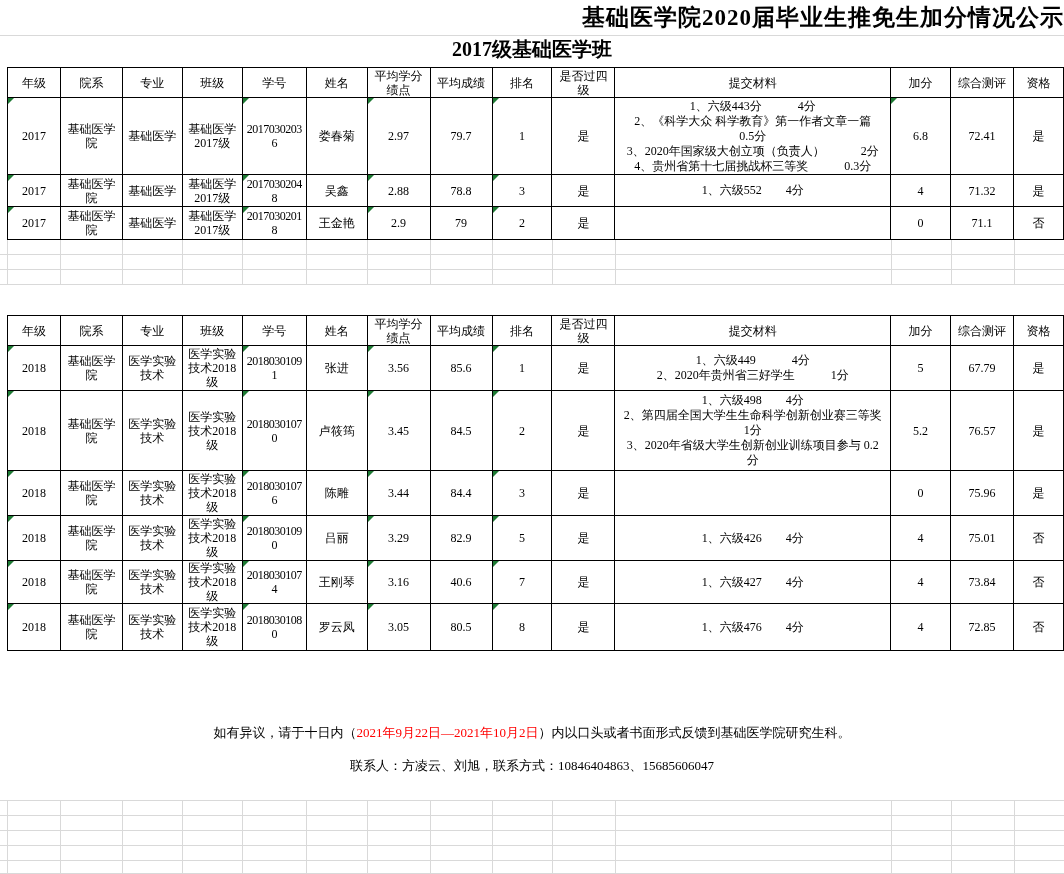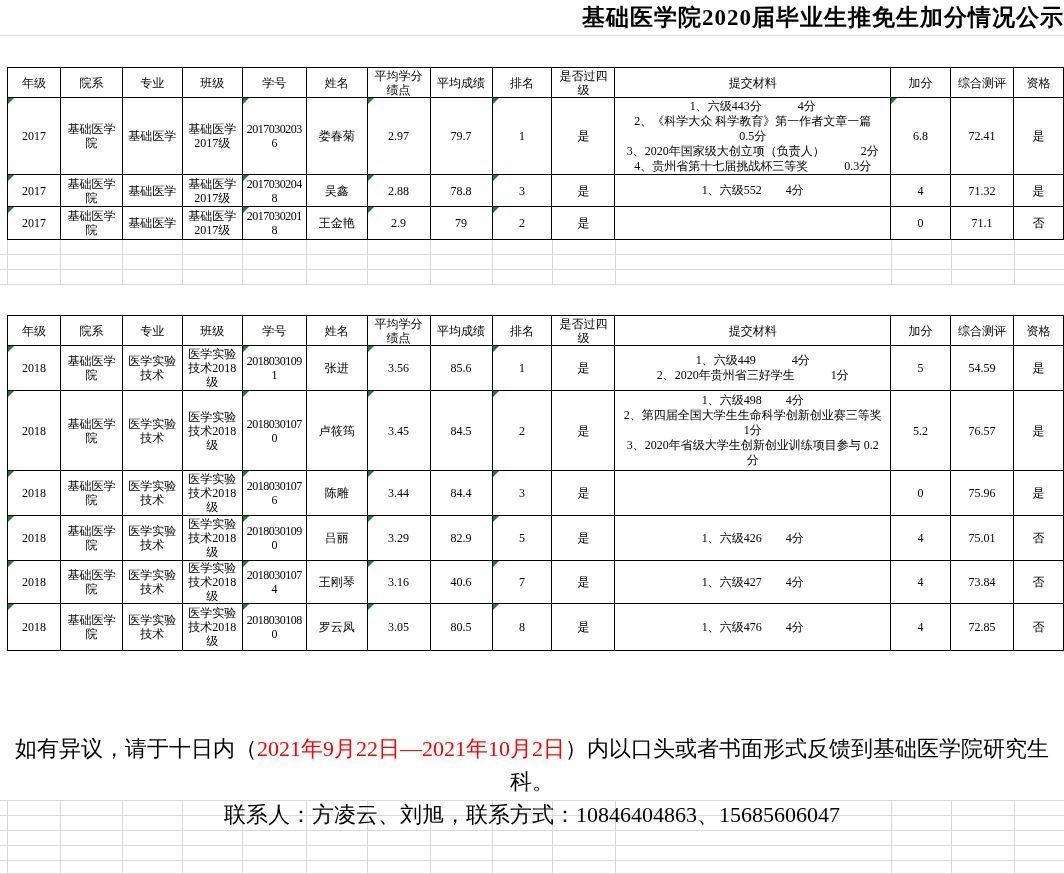--- a/index.html
+++ b/index.html
@@ -15,21 +15,21 @@
   table{position:absolute;left:7px;border-collapse:collapse;table-layout:fixed;background:#fff;}
   #table1{top:67px;}
   #table2{top:315px;}
   th,td{border:1px solid #000;text-align:center;vertical-align:middle;
     font-weight:normal;font-size:12px;line-height:14px;padding:0 2px;
     position:relative;overflow:hidden;word-wrap:break-word;}
   td.mat{white-space:pre-line;line-height:15px;}
   td.sid{word-break:break-all;line-height:14px;letter-spacing:-0.5px;}
   .tri{position:absolute;top:0;left:0;width:0;height:0;
     border-top:6px solid #1e7a34;border-right:6px solid transparent;}
-  .notice{position:absolute;top:732px;left:0;width:100%;text-align:center;font-size:22px;}
+  .notice{position:absolute;top:716px;left:0;width:100%;text-align:center;font-size:13px;}
   .nline{line-height:33px;}
   .red{color:#ff0000;}
   .hg{position:absolute;height:1px;background:#d9d9d9;}
   .vg{position:absolute;width:1px;background:#d9d9d9;}
 </style>
 </head>
 <body>
 
 <div id="sheet">
   <div id="gridlines">
@@ -68,20 +68,21 @@
       <div class="vg" style="left: 492px; top: 800px; height: 73px;"></div>
       <div class="vg" style="left: 552px; top: 800px; height: 73px;"></div>
       <div class="vg" style="left: 615px; top: 800px; height: 73px;"></div>
       <div class="vg" style="left: 891px; top: 800px; height: 73px;"></div>
       <div class="vg" style="left: 951px; top: 800px; height: 73px;"></div>
       <div class="vg" style="left: 1014px; top: 800px; height: 73px;"></div>
     </div>
 
   <div class="big-title">基础医学院2020届毕业生推免生加分情况公示</div>
 
+  <div class="sub-title t1">2017级基础医学班</div>
   <table id="table1">
       <colgroup>
         <col style="width: 53px;">
         <col style="width: 62px;">
         <col style="width: 60px;">
         <col style="width: 60px;">
         <col style="width: 64px;">
         <col style="width: 61px;">
         <col style="width: 63px;">
         <col style="width: 62px;">
@@ -209,21 +210,21 @@
           <td>医学实验技术2018级</td>
           <td class="sid">20180301091<span class="tri"></span></td>
           <td>张进</td>
           <td>3.56<span class="tri"></span></td>
           <td>85.6</td>
           <td>1<span class="tri"></span></td>
           <td>是</td>
           <td class="mat">1、六级449　　　4分
 2、2020年贵州省三好学生　　　1分</td>
           <td>5</td>
-          <td>54.59</td>
+          <td>67.79</td>
           <td>是</td>
         </tr>
         <tr style="height: 80px;">
           <td>2018<span class="tri"></span></td>
           <td>基础医学院</td>
           <td>医学实验技术</td>
           <td>医学实验技术2018级</td>
           <td class="sid">20180301070<span class="tri"></span></td>
           <td>卢筱筠</td>
           <td>3.45<span class="tri"></span></td>

